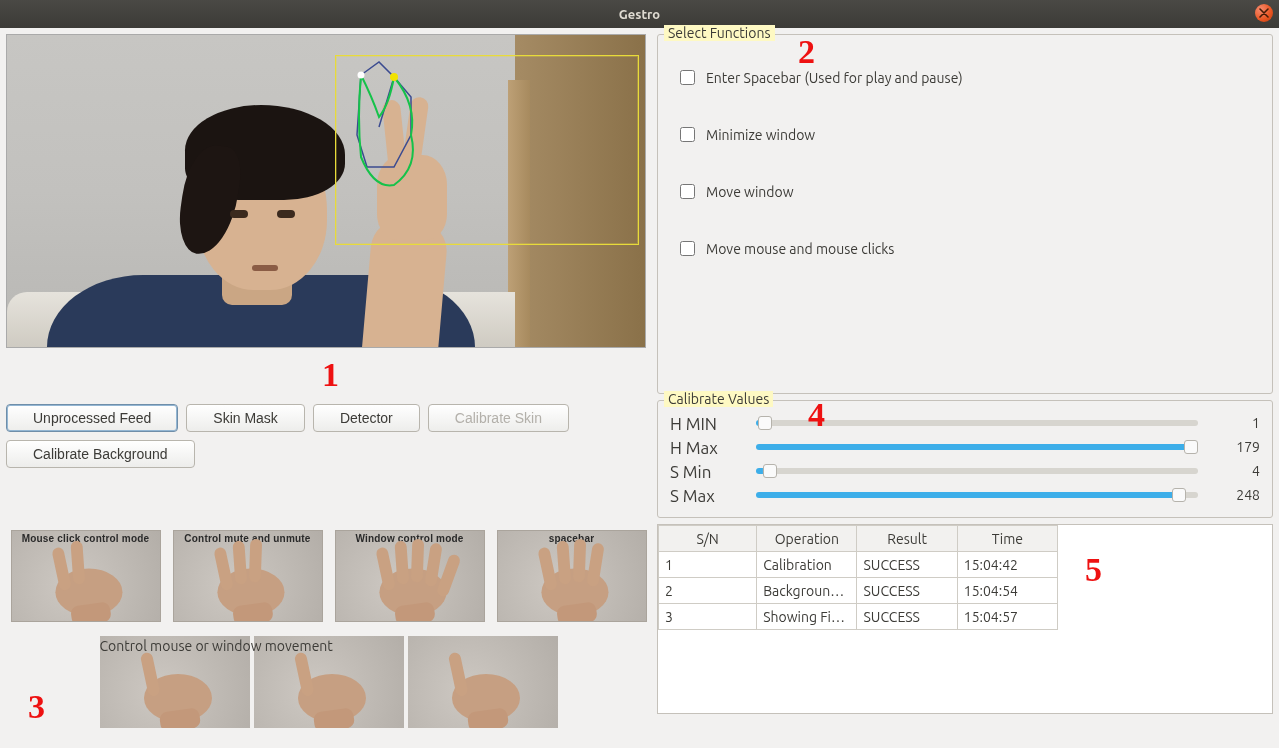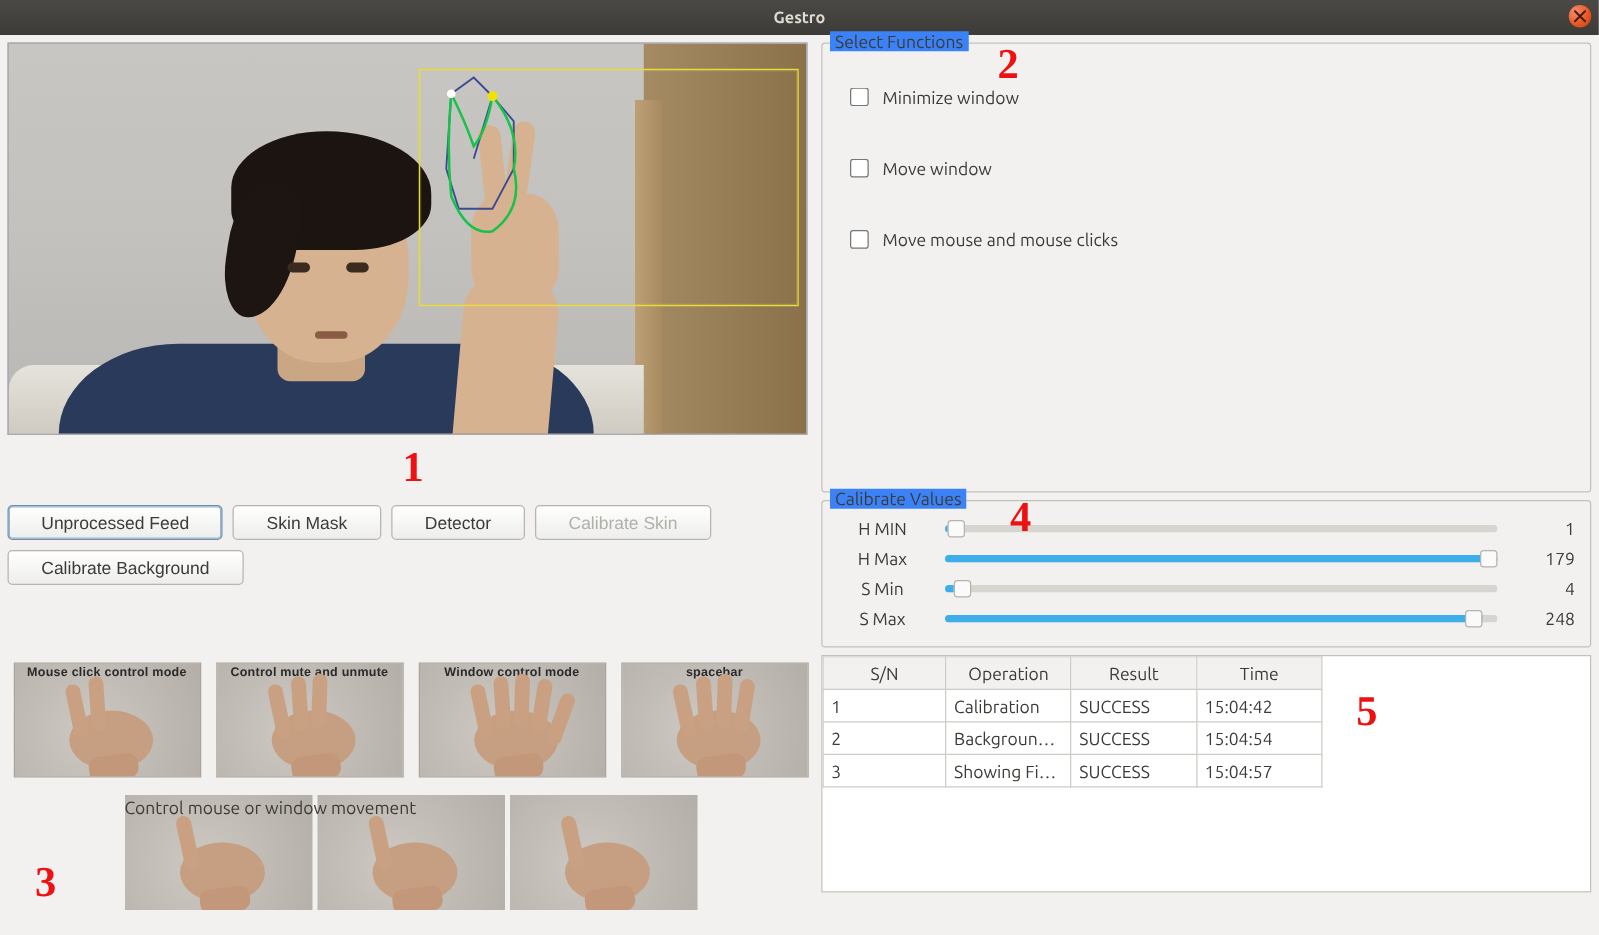--- a/index.html
+++ b/index.html
@@ -172,29 +172,29 @@
   }
   .thumb.noborder { border:none;}
 
   .groupbox {
     border:1px solid #c5c1ba; border-radius:3px;
     padding: 10px 12px 10px 12px;
     position:relative;
   }
   .groupbox > .legend {
     position:absolute; top:-10px; left:6px;
-    background:#3b82f6; padding: 0 4px;
+    background:#fef9c3; padding: 0 4px;
     font-size:14px;
   }
   .funcs { height: 360px; }
   .funcs .opt { display:flex; align-items:center; gap:8px; margin: 22px 0 36px 6px;}
   .funcs input[type=checkbox]{ width:15px; height:15px; }
 
   .calib .row { display:flex; align-items:center; gap:12px; height:24px;}
-  .calib .lbl { width:72px; text-align:center; font-size:14px; }
+  .calib .lbl { width:72px; text-align:left; font-size:17px; }
   .calib input[type=range] {
     -webkit-appearance:none; appearance:none;
     flex:1; height:6px; border-radius:3px;
     background: #d7d5cf;
     outline:none;
   }
   .calib input[type=range]::-webkit-slider-runnable-track{
     height:6px; border-radius:3px; background: transparent;
   }
   .calib input[type=range]::-webkit-slider-thumb{
@@ -349,20 +349,24 @@
           </div>
         </div>
     </div>
   </div>
 
   <div class="right">
     <div class="groupbox funcs" style="position:relative;">
       <span class="legend">Select Functions</span>
       <span class="callout c2">2</span>
       <div id="func-list">
+          <div class="opt">
+            <input type="checkbox" style="">
+            <span>Enter Spacebar (Used for play and pause)</span>
+          </div>
           <div class="opt">
             <input type="checkbox" style="">
             <span>Minimize window</span>
           </div>
           <div class="opt">
             <input type="checkbox" style="">
             <span>Move window</span>
           </div>
           <div class="opt">
             <input type="checkbox" style="">

